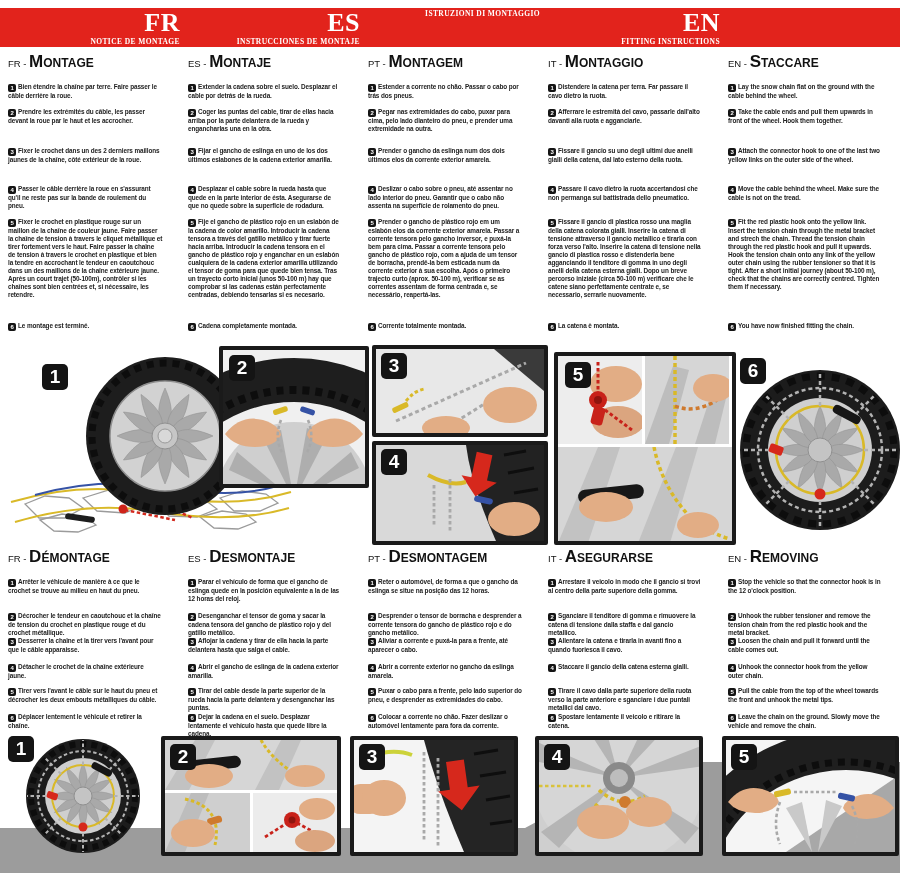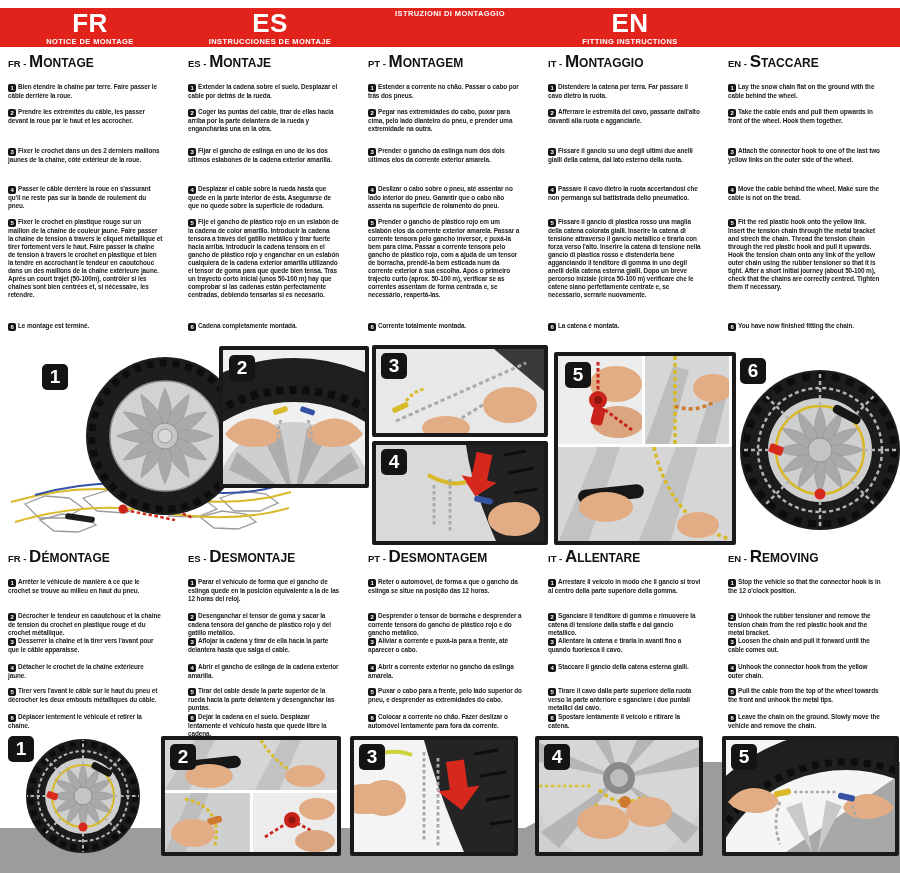--- a/index.html
+++ b/index.html
@@ -1,28 +1,28 @@
 <!DOCTYPE html>
 <html><head>
 <meta charset="utf-8">
 <style>
   html,body{margin:0;padding:0;background:#fff;}
   .page{position:relative;width:900px;height:873px;overflow:hidden;background:#fff;
         font-family:"Liberation Sans",sans-serif;color:#1c1c1c;}
   
   .hdr{position:absolute;left:0;top:8px;width:900px;height:39px;background:#e2231c;display:flex;}
-  .hdr-cell{width:180px;text-align:center;color:#fff;}
+  .hdr-cell{width:180px;text-align:right;color:#fff;font-family:Liberation Serif, serif;}
   .hdr-code{font-size:26px;font-weight:bold;line-height:1;margin-top:2px;letter-spacing:.5px;}
   .hdr-sub{font-size:7.5px;font-weight:bold;letter-spacing:.4px;margin-top:1px;}
   
   .col{position:absolute;top:0;height:873px;width:180px;}
   .c0{left:0}.c1{left:180px}.c2{left:360px}.c3{left:540px}.c4{left:720px}
   .sec-h{position:absolute;left:8px;right:10px;margin:0;font-size:14px;font-weight:bold;color:#111;white-space:nowrap;}
   .h-fit{top:52px}.h-rem{top:547px}
-  .sec-prefix{font-size:9.5px;font-weight:bold;}
+  .sec-prefix{font-size:9.5px;font-weight:normal;}
   .sec-title{font-variant:small-caps;font-size:17px;}
   .steps{position:absolute;left:0;top:0;width:100%;height:100%;}
   .step{position:absolute;left:8px;right:17px;font-size:6.4px;line-height:8px;font-weight:bold;
         letter-spacing:-.1px;color:#222;text-align:left;}
   .sbadge{display:inline-flex;justify-content:center;align-items:center;width:8px;height:8px;
           background:#141414;color:#fff;border-radius:2px;font-size:6px;font-weight:bold;
           margin-right:2px;vertical-align:-1px;}
   .steps-fit .step:nth-of-type(1){top:83px}
   .steps-fit .step:nth-of-type(2){top:108px}
   .steps-fit .step:nth-of-type(3){top:147px}
@@ -153,21 +153,21 @@
     <h2 class="sec-h h-fit"><span class="sec-prefix">IT - </span><span class="sec-title">Montaggio</span></h2>
     <div class="steps steps-fit">
 
     <div class="step"><span class="sbadge">1</span><span>Distendere la catena per terra. Far passare il cavo dietro la ruota.</span></div>
         <div class="step"><span class="sbadge">2</span><span>Afferrare le estremità del cavo, passarle dall'alto davanti alla ruota e agganciarle.</span></div>
         <div class="step"><span class="sbadge">3</span><span>Fissare il gancio su uno degli ultimi due anelli gialli della catena, dal lato esterno della ruota.</span></div>
         <div class="step"><span class="sbadge">4</span><span>Passare il cavo dietro la ruota accertandosi che non permanga sul battistrada dello pneumatico.</span></div>
         <div class="step"><span class="sbadge">5</span><span>Fissare il gancio di plastica rosso una maglia della catena colorata gialli. Inserire la catena di tensione attraverso il gancio metallico e tirarla con forza verso l'alto. Inserire la catena di tensione nella gancio di plastica rosso e distenderla bene agganciando il tenditore di gomma in uno degli anelli della catena esterna gialli. Dopo un breve percorso iniziale (circa 50-100 m) verificare che le catene siano perfettamente centrate e, se necessario, serrarle nuovamente.</span></div>
         <div class="step"><span class="sbadge">6</span><span>La catena è montata.</span></div>
       </div>
-    <h2 class="sec-h h-rem"><span class="sec-prefix">IT - </span><span class="sec-title">Allentare</span></h2>
+    <h2 class="sec-h h-rem"><span class="sec-prefix">IT - </span><span class="sec-title">Asegurarse</span></h2>
     <div class="steps steps-rem">
 
     <div class="step"><span class="sbadge">1</span><span>Arrestare il veicolo in modo che il gancio si trovi al centro della parte superiore della gomma.</span></div>
         <div class="step"><span class="sbadge">2</span><span>Sganciare il tenditore di gomma e rimuovere la catena di tensione dalla staffa e dal gancio metallico.</span></div>
         <div class="step"><span class="sbadge">3</span><span>Allentare la catena e tirarla in avanti fino a quando fuoriesca il cavo.</span></div>
         <div class="step"><span class="sbadge">4</span><span>Staccare il gancio della catena esterna gialli.</span></div>
         <div class="step"><span class="sbadge">5</span><span>Tirare il cavo dalla parte superiore della ruota verso la parte anteriore e sganciare i due puntali metallici dal cavo.</span></div>
         <div class="step"><span class="sbadge">6</span><span>Spostare lentamente il veicolo e ritirare la catena.</span></div>
       </div>
   </section>

